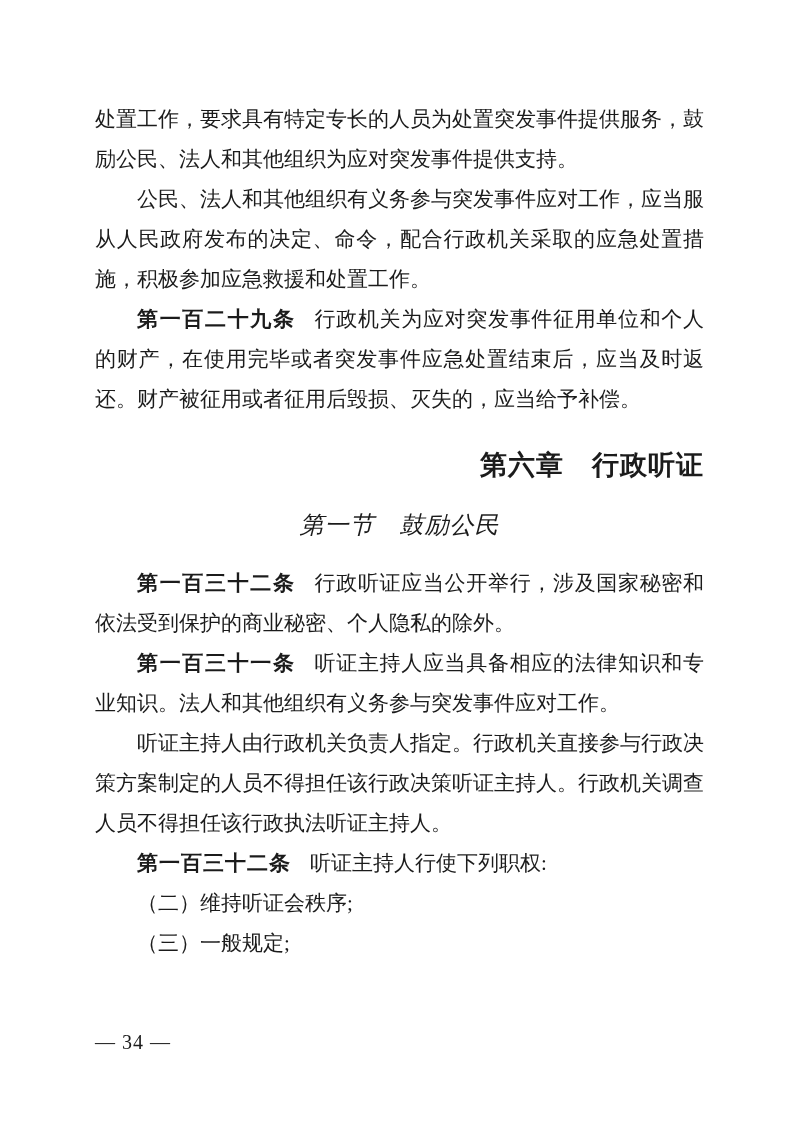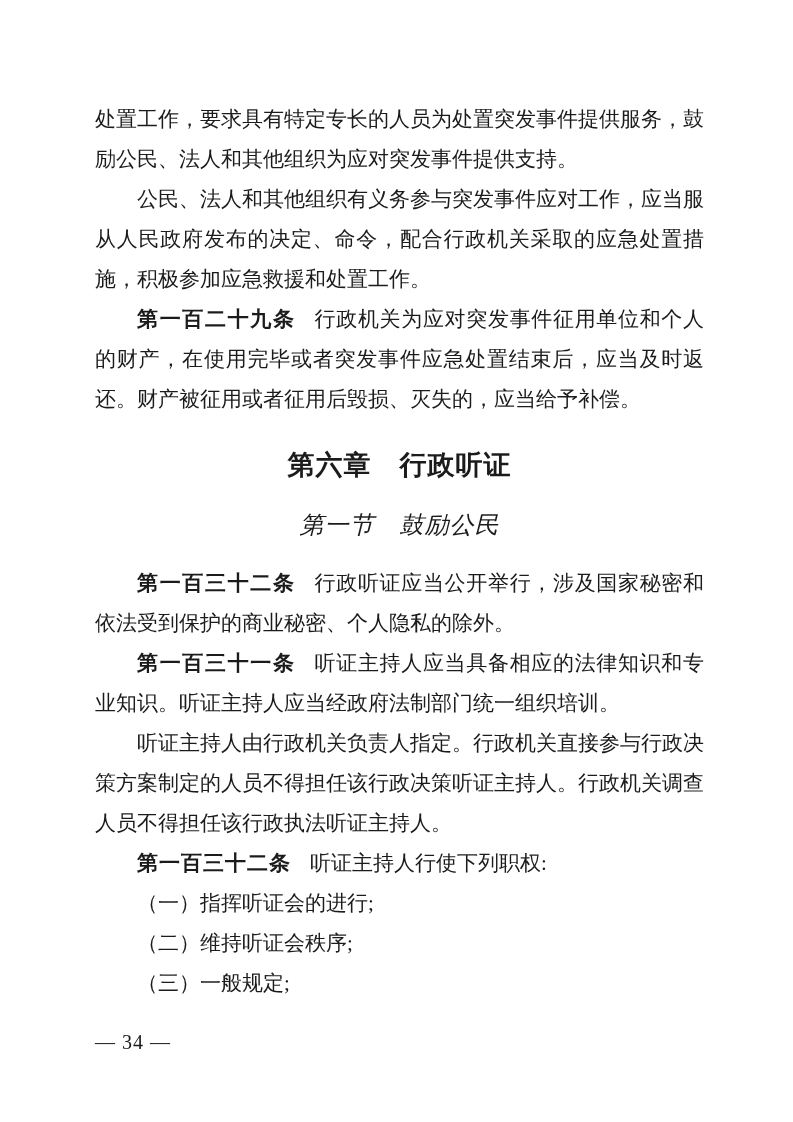--- a/index.html
+++ b/index.html
@@ -30,21 +30,21 @@
     font-weight: bold;
     margin-right: 0.9em;
     letter-spacing: 1px;
   }
   .chapter-heading {
     margin-top: 26px;
     font-family: "Liberation Sans", sans-serif;
     font-weight: bold;
     font-size: 27px;
     line-height: 40px;
-    text-align: center;
+    text-align: right;
     letter-spacing: 1px;
   }
   .section-heading {
     margin-top: 22px;
     font-family: "Liberation Serif", serif;
     font-style: italic;
     font-weight: 500;
     font-size: 24px;
     line-height: 36px;
     text-align: center;
@@ -72,27 +72,26 @@
     <p class="para">公民、法人和其他组织有义务参与突发事件应对工作，应当服从人民政府发布的决定、命令，配合行政机关采取的应急处置措施，积极参加应急救援和处置工作。</p>
 
     <p class="para"><span class="art-num">第一百二十九条</span><span>行政机关为应对突发事件征用单位和个人的财产，在使用完毕或者突发事件应急处置结束后，应当及时返还。财产被征用或者征用后毁损、灭失的，应当给予补偿。</span></p>
 
     <h1 class="chapter-heading">第六章　行政听证</h1>
 
     <h2 class="section-heading">第一节　鼓励公民</h2>
 
     <p class="para first-after-section"><span class="art-num">第一百三十二条</span><span>行政听证应当公开举行，涉及国家秘密和依法受到保护的商业秘密、个人隐私的除外。</span></p>
 
-    <p class="para"><span class="art-num">第一百三十一条</span><span>听证主持人应当具备相应的法律知识和专业知识。听证主持人应当经政府法制部门统一组织培训。</span></p>
+    <p class="para"><span class="art-num">第一百三十一条</span><span>听证主持人应当具备相应的法律知识和专业知识。法人和其他组织有义务参与突发事件应对工作。</span></p>
 
     <p class="para">听证主持人由行政机关负责人指定。行政机关直接参与行政决策方案制定的人员不得担任该行政决策听证主持人。行政机关调查人员不得担任该行政执法听证主持人。</p>
 
     <p class="para"><span class="art-num">第一百三十二条</span><span>听证主持人行使下列职权:</span></p>
 
-    <p class="para">（一）指挥听证会的进行;</p>
 
     <p class="para">（二）维持听证会秩序;</p>
 
     <p class="para">（三）一般规定;</p>
 
   </div>
 
   <div class="footer">— 34 —</div>
 </div>
 

